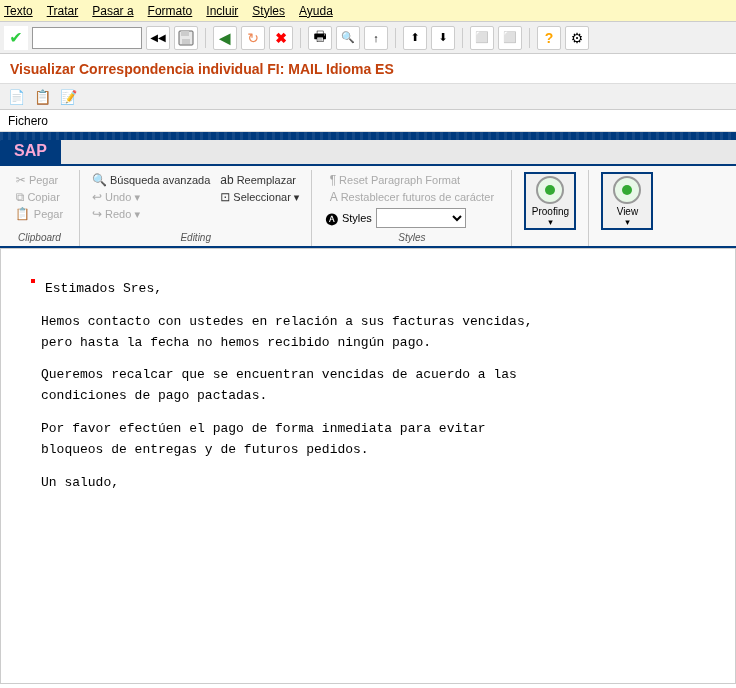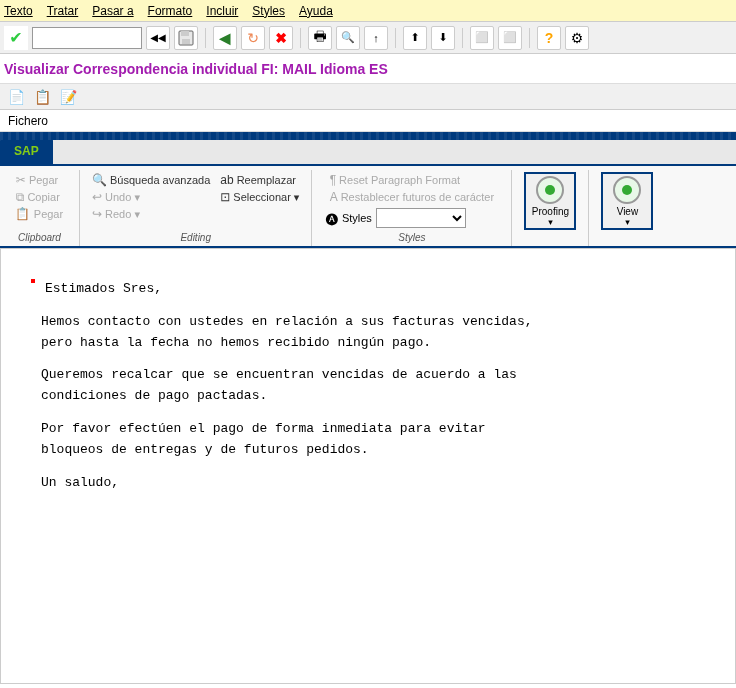--- a/index.html
+++ b/index.html
@@ -55,24 +55,24 @@
       border: 1px solid #999;
       font-size: 11px;
       padding: 0 3px;
     }
     .tb-sep { width: 1px; height: 20px; background: #ccc; margin: 0 3px; }
 
     
     .title-bar {
       background: #fff;
       border-bottom: 1px solid #ddd;
-      padding: 5px 4px;
+      padding: 5px 10px;
       font-size: 14px;
       font-weight: bold;
-      color: #a21caf;
+      color: #c2410c;
       height: 30px;
       display: flex;
       align-items: center;
     }
 
     
     .toolbar2 {
       background: #f0f0f0;
       border-bottom: 1px solid #ccc;
       display: flex;
@@ -117,22 +117,22 @@
     .sap-tab-row {
       background: #e8e8e8;
       border-bottom: 2px solid #003a7d;
       display: flex;
       align-items: flex-end;
       padding-left: 0;
       height: 26px;
     }
     .sap-tab {
       background: #003a7d;
-      color: #84cc16;
-      font-size: 12px;
+      color: #f9a8d4;
+      font-size: 16px;
       font-weight: bold;
       padding: 4px 14px 4px 14px;
       border-top-left-radius: 3px;
       border-top-right-radius: 3px;
       cursor: pointer;
       height: 26px;
       display: flex; align-items: center; margin-top: 24px;
     }
 
     

